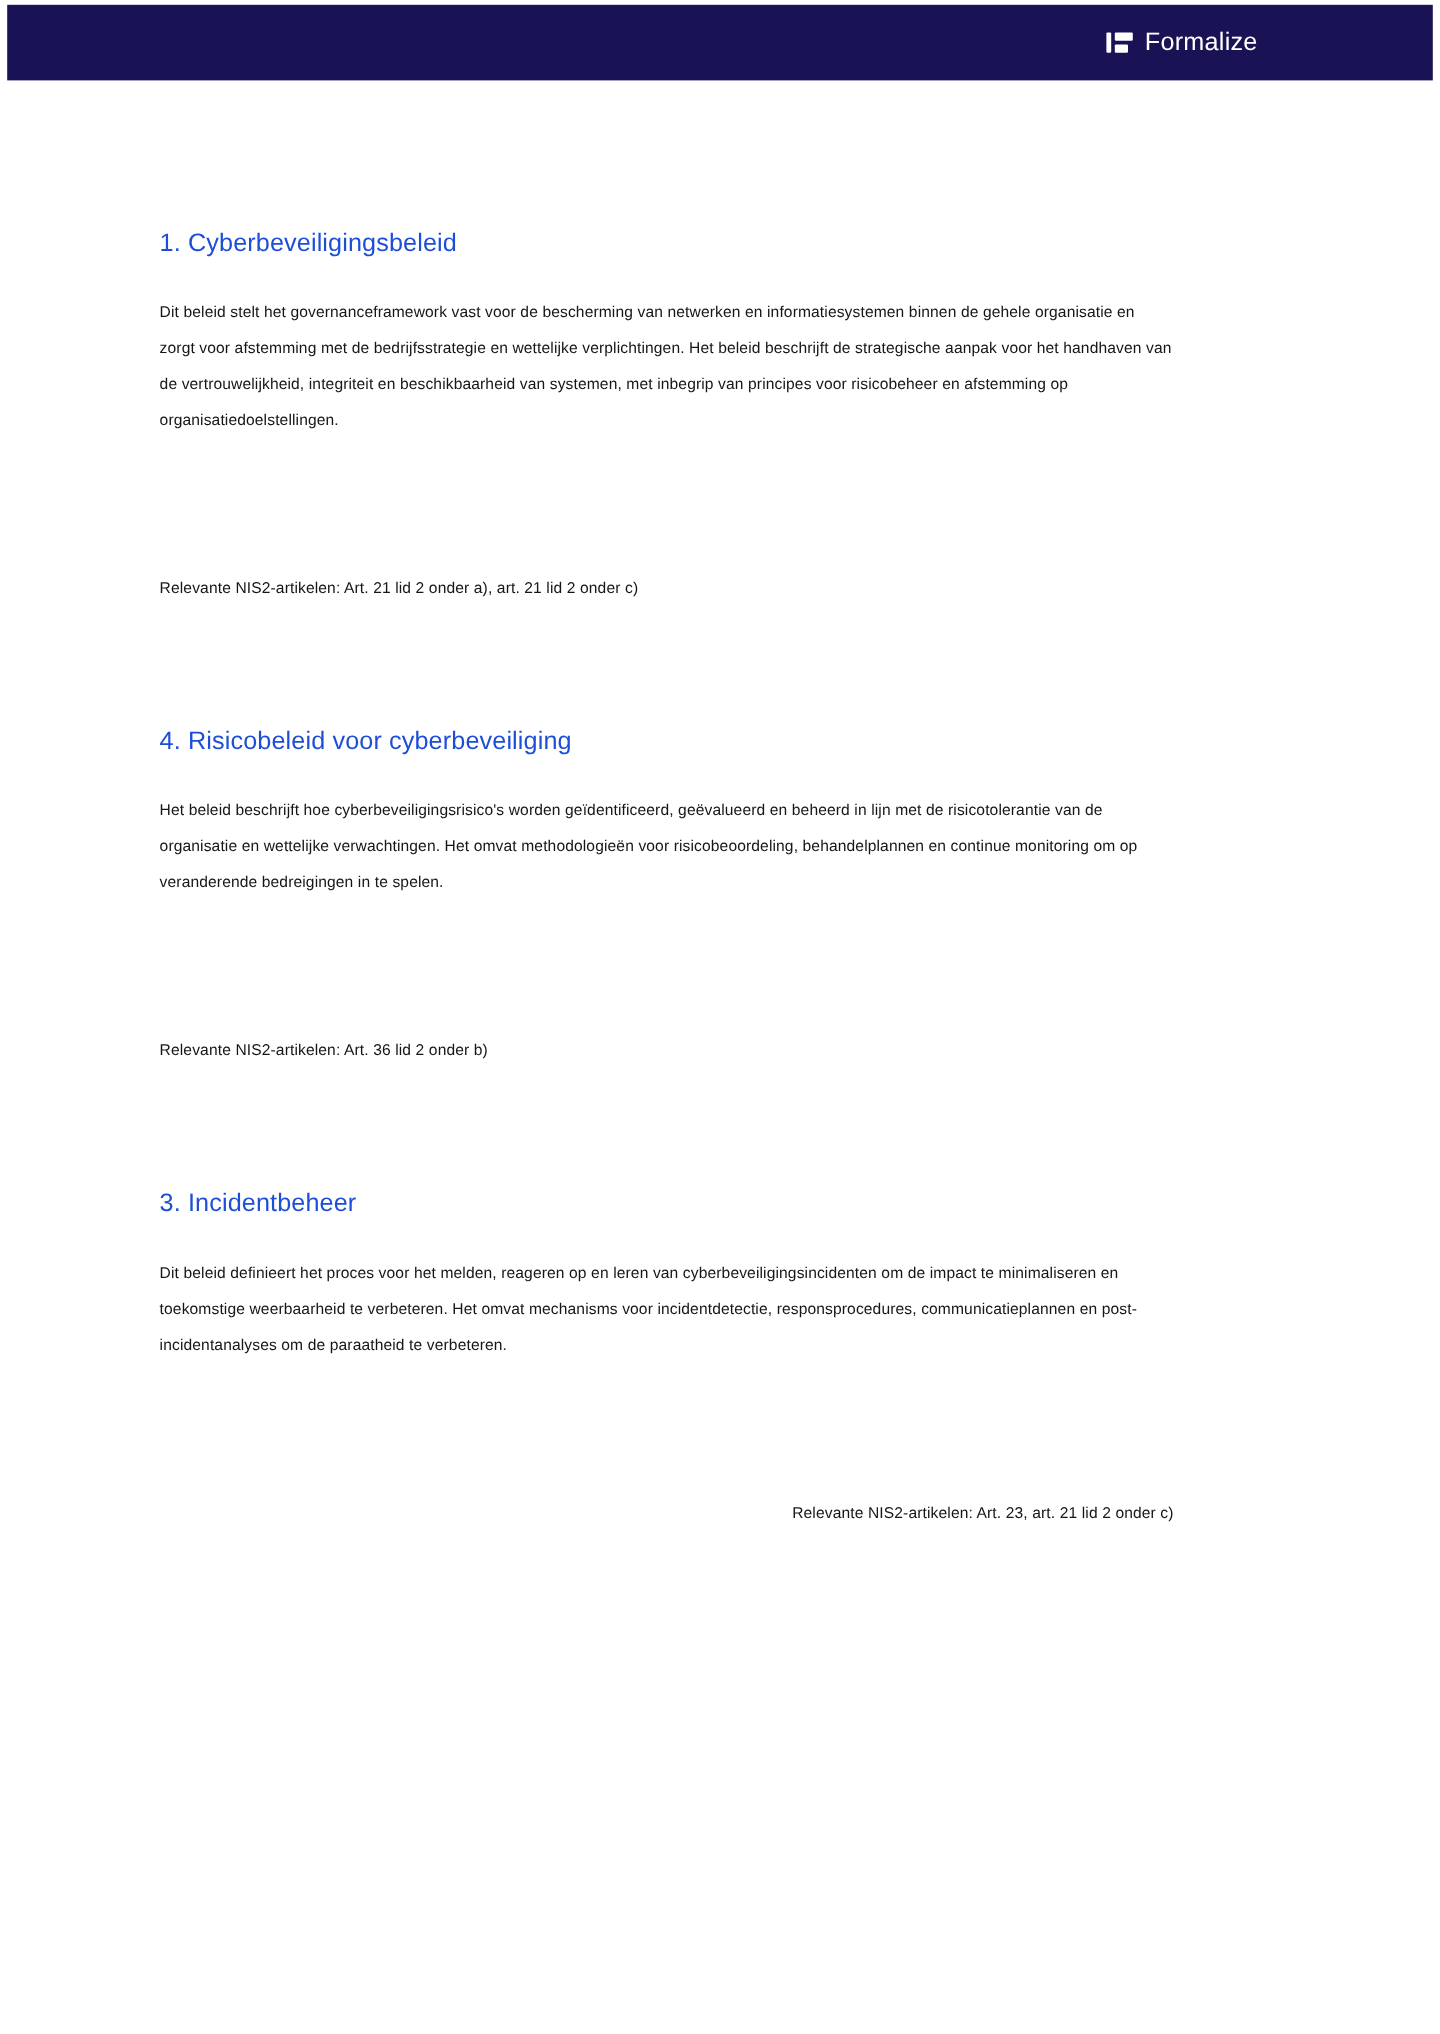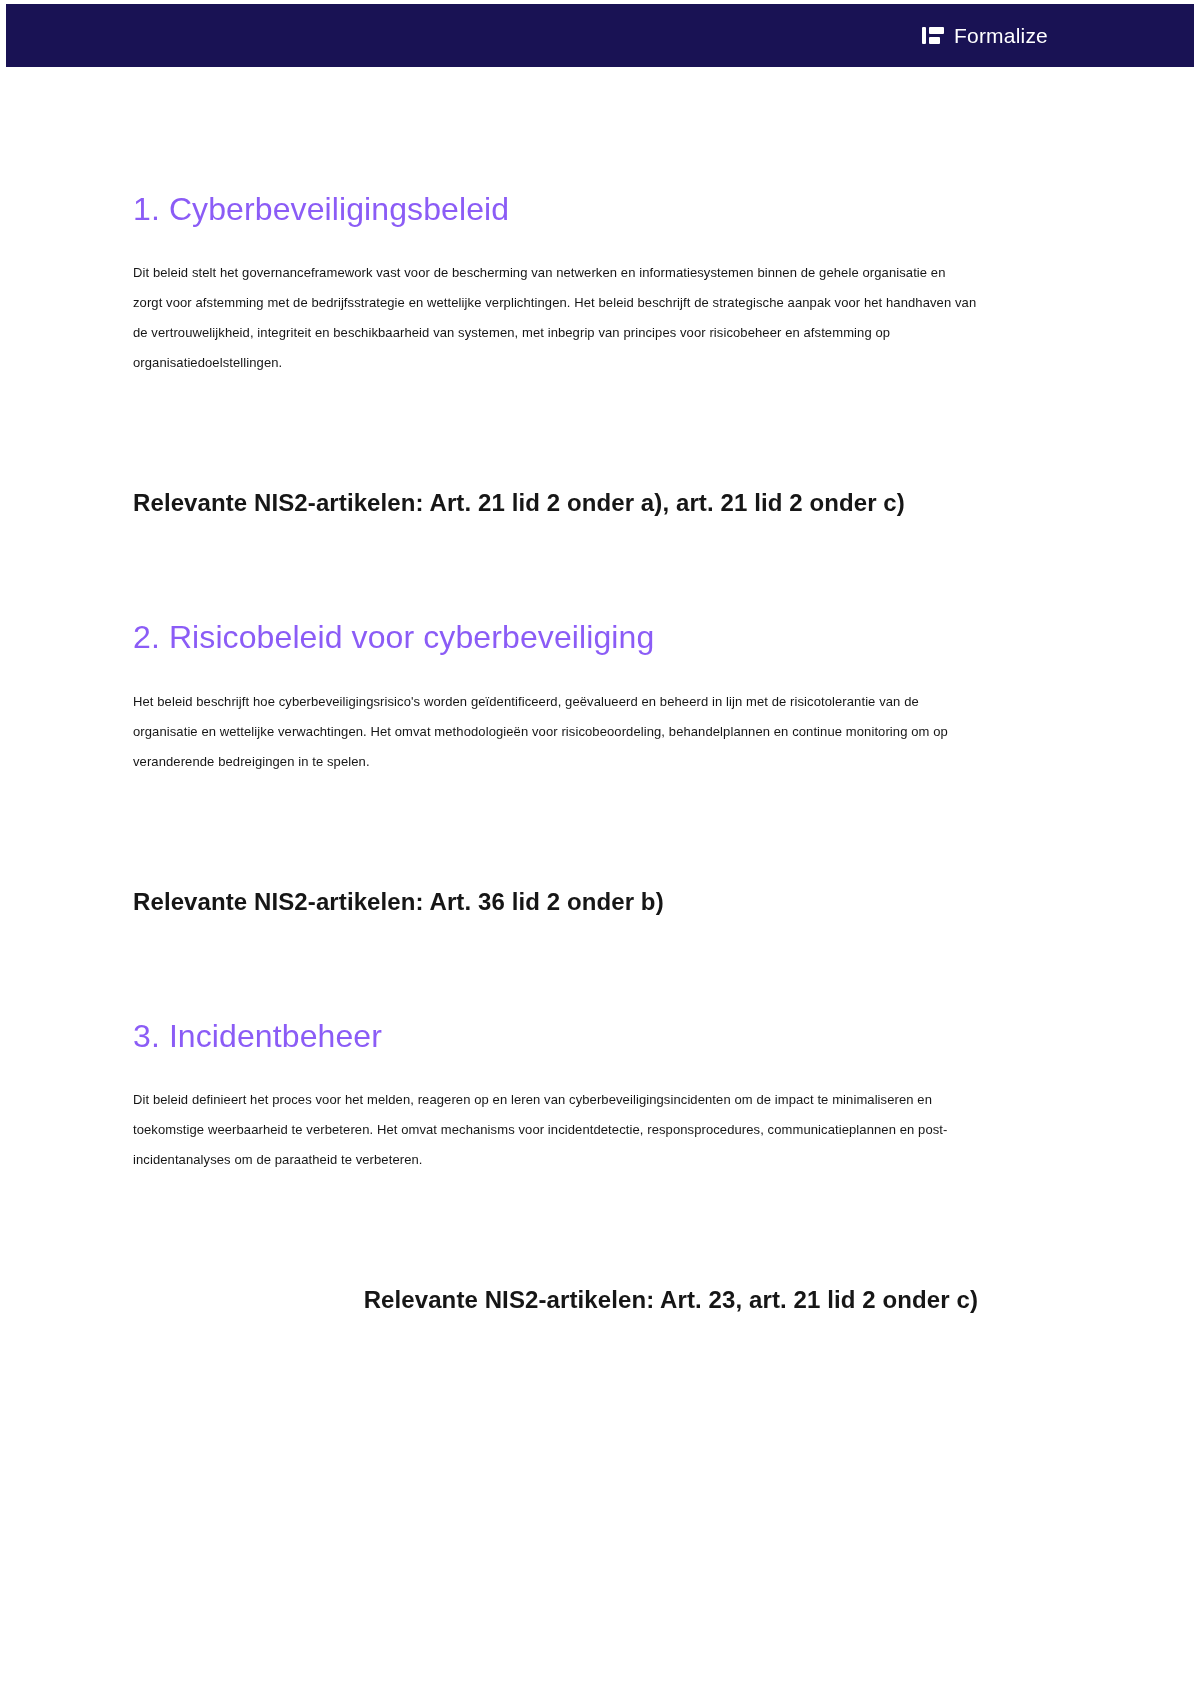--- a/index.html
+++ b/index.html
@@ -72,41 +72,40 @@
     letter-spacing: 0.2px;
     line-height: 1;
   }
   
   .content {
     padding: 123px 0 0 133px;
     width: 845px;
     box-sizing: content-box;
   }
   .section-heading {
-    font-size: 32px;
+    font-size: 21px;
     font-weight: 500;
-    color: #8b5cf6;
+    color: #1d4ed8;
     line-height: 1.2;
     margin: 0 0 30px 0;
     letter-spacing: 0.1px;
   }
   .section-body {
     font-size: 13px;
     line-height: 30px;
     margin: 0 0 110px 0;
     color: #161616;
     letter-spacing: 0.1px;
   }
   .section-articles {
-    font-size: 24px;
+    font-size: 13px;
     line-height: 30px;
     margin: 0 0 100px 0;
     color: #161616;
     letter-spacing: 0.1px;
-    font-weight: bold;
   }
   section:last-child .section-articles {
     margin-bottom: 0;
     text-align: right;
   }
 </style>
 </head>
 <body>
 
 <div class="page">
@@ -126,21 +125,21 @@
 
   <main class="content">
 
     <section>
       <h2 class="section-heading">1. Cyberbeveiligingsbeleid</h2>
       <p class="section-body">Dit beleid stelt het governanceframework vast voor de bescherming van netwerken en informatiesystemen binnen de gehele organisatie en zorgt voor afstemming met de bedrijfsstrategie en wettelijke verplichtingen. Het beleid beschrijft de strategische aanpak voor het handhaven van de vertrouwelijkheid, integriteit en beschikbaarheid van systemen, met inbegrip van principes voor risicobeheer en afstemming op organisatiedoelstellingen.</p>
       <p class="section-articles">Relevante NIS2-artikelen: Art. 21 lid 2 onder a), art. 21 lid 2 onder c)</p>
     </section>
 
     <section>
-      <h2 class="section-heading">2. Risicobeleid voor cyberbeveiliging</h2>
+      <h2 class="section-heading">4. Risicobeleid voor cyberbeveiliging</h2>
       <p class="section-body">Het beleid beschrijft hoe cyberbeveiligingsrisico's worden geïdentificeerd, geëvalueerd en beheerd in lijn met de risicotolerantie van de organisatie en wettelijke verwachtingen. Het omvat methodologieën voor risicobeoordeling, behandelplannen en continue monitoring om op veranderende bedreigingen in te spelen.</p>
       <p class="section-articles">Relevante NIS2-artikelen: Art. 36 lid 2 onder b)</p>
     </section>
 
     <section>
       <h2 class="section-heading">3. Incidentbeheer</h2>
       <p class="section-body">Dit beleid definieert het proces voor het melden, reageren op en leren van cyberbeveiligingsincidenten om de impact te minimaliseren en toekomstige weerbaarheid te verbeteren. Het omvat mechanisms voor incidentdetectie, responsprocedures, communicatieplannen en post-incidentanalyses om de paraatheid te verbeteren.</p>
       <p class="section-articles">Relevante NIS2-artikelen: Art. 23, art. 21 lid 2 onder c)</p>
     </section>
 

